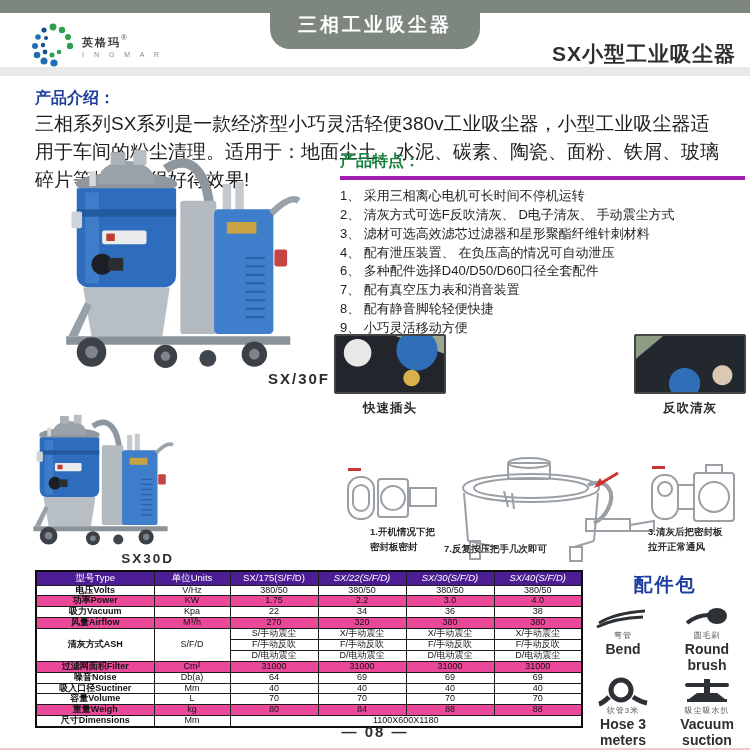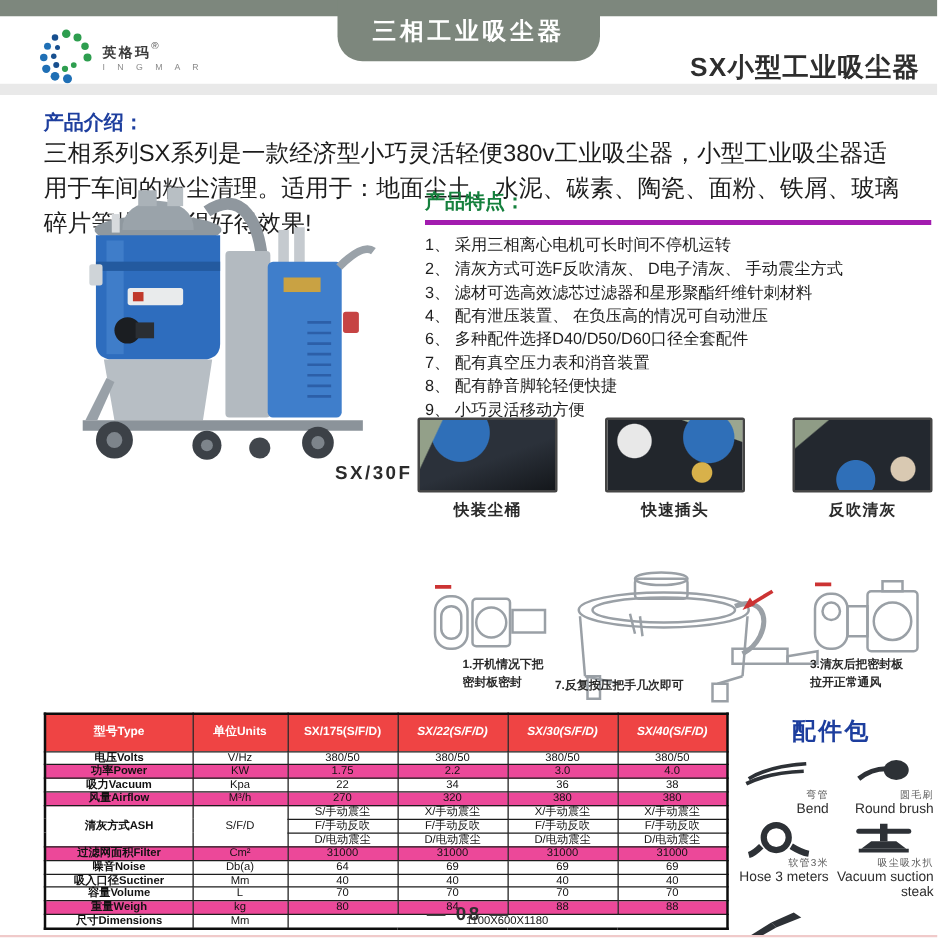--- a/index.html
+++ b/index.html
@@ -73,36 +73,36 @@
                line-height:1.55; white-space:pre-line; }
   .diag-step.s1 { left:34px; top:70px; }
   .diag-step.s2 { left:108px; top:87px; }
   .diag-step.s3 { left:312px; top:70px; }
 
   
   .spec-table { position:absolute; left:35px; top:570px; border-collapse:collapse;
                 table-layout:fixed; width:546px; }
   .spec-table th, .spec-table td { border:1px solid #1c1c1c; text-align:center;
                 font-size:9px; color:#121212; padding:0 1px; height:10px; line-height:1.1; }
-  .spec-table th { background:#ef4444; color:#fff; font-size:9.5px; font-weight:bold; height:30px; }
+  .spec-table th { background:#4c1d95; color:#fff; font-size:9.5px; font-weight:normal; height:14px; }
   .spec-table th.it { font-style:italic; }
   .spec-table { border:2px solid #0d0d0d; }
   .spec-table tr.shade td { background:#ec4899;margin-left:12px; }
   .spec-table td.lbl { font-weight:600; }
   .col-type { width:118px; } .col-unit { width:76px; }
   .col-m { width:88px; }
 
   
   .acc { position:absolute; left:583px; top:572px; width:164px; }
   .acc-h { text-align:center; font-size:19px; font-weight:bold; color:#1d3e9e; letter-spacing:2px; }
   .acc-grid { margin-top:6px; display:grid; grid-template-columns:1fr 1fr; row-gap:6px; column-gap:4px; }
-  .acc-item { text-align:right; }
+  .acc-item { text-align:center; }
   .acc-icon { height:26px; display:flex; align-items:center; justify-content:center; }
   .acc-zh { font-size:8px; color:#5a5a5a; letter-spacing:1px; }
-  .acc-en { font-size:11px; font-weight:normal; color:#2e2e2e; }
+  .acc-en { font-size:14px; font-weight:bold; color:#2e2e2e; }
 
   
   .pagenum { position:absolute; left:0; bottom:8px; width:750px; text-align:center;
              font-size:15px; font-weight:600; color:#2f2f2f; letter-spacing:2px; }
 
   .hidden-defs { position:absolute; width:0; height:0; overflow:hidden; }
 </style>
 </head>
 <body>
 
@@ -208,27 +208,29 @@
   </div>
 
   <div class="prod-main">
     <svg width="290" height="222" viewBox="0 0 240 210">
         <use href="#vac"></use>
       </svg>
     <div class="prod-cap">SX/30F</div>
   </div>
 
   <div class="prod-small-row">
+    <div class="prod-small">
+      <svg width="152" height="134" viewBox="0 0 240 210">
+          <use href="#vac"></use>
+        </svg>
+      <div class="prod-cap">SX30D</div>
+    </div>
   </div>
 
   <div class="photos">
-    <div class="photo-item">
-      <div class="photo p1"></div>
-      <div class="photo-cap">快装尘桶</div>
-    </div>
     <div class="photo-item">
       <div class="photo p2"></div>
       <div class="photo-cap">快速插头</div>
     </div>
     <div class="photo-item">
       <div class="photo p3"></div>
       <div class="photo-cap">反吹清灰</div>
     </div>
   </div>
 

